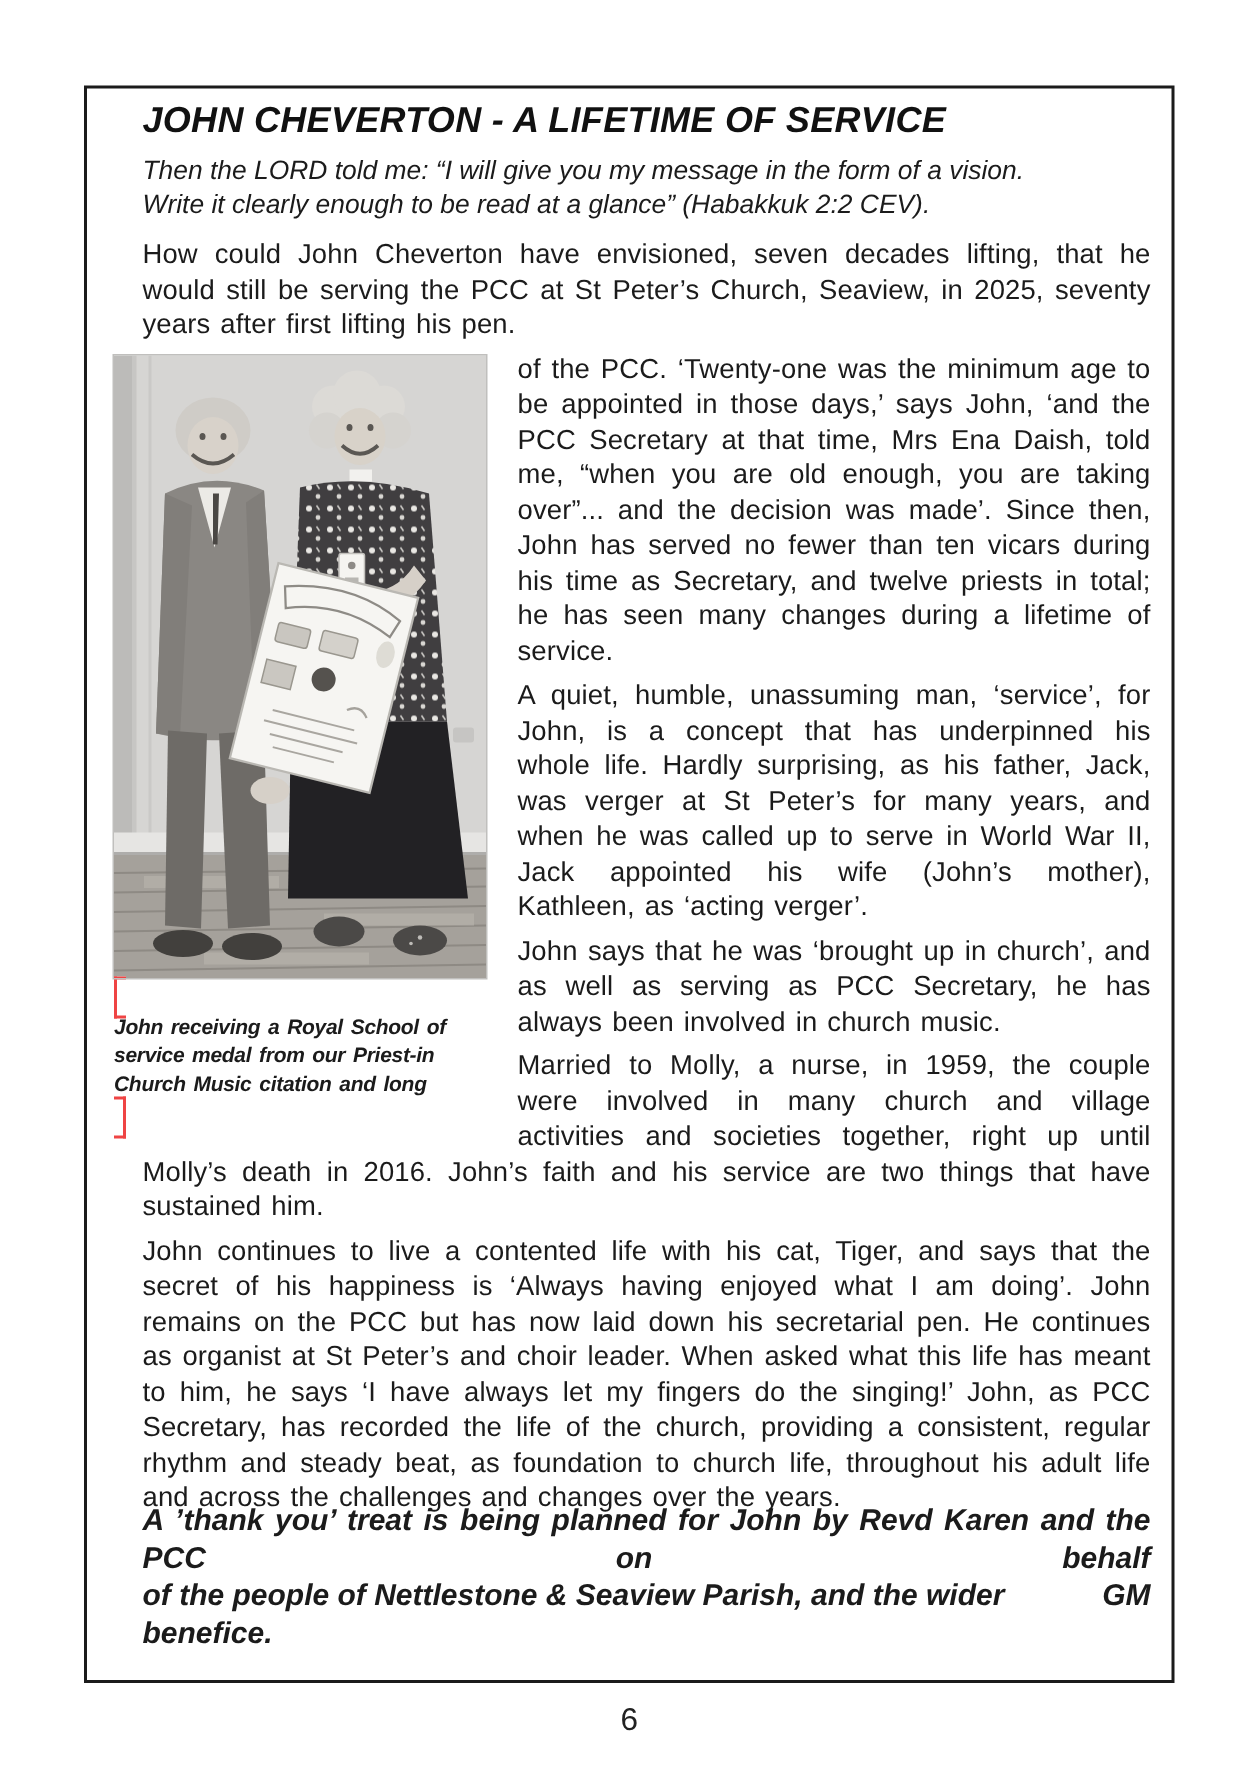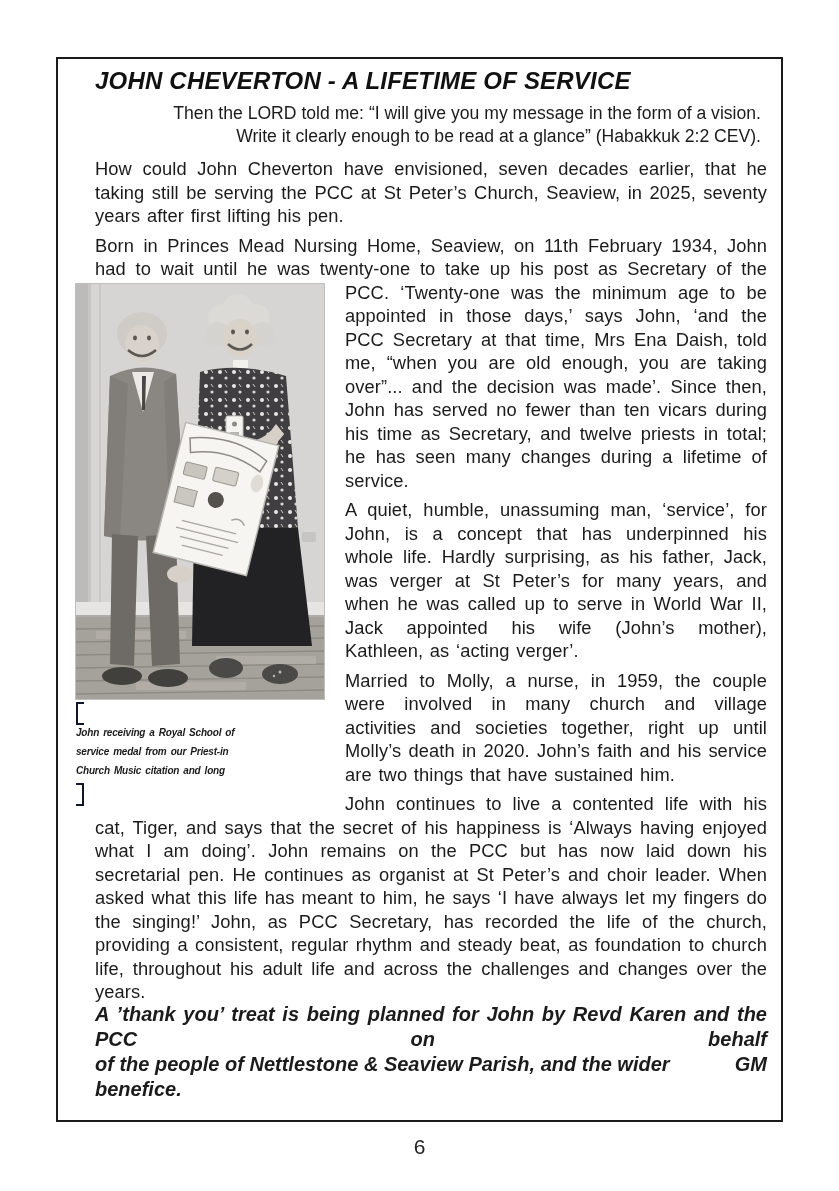--- a/index.html
+++ b/index.html
@@ -11,38 +11,38 @@
   .frame{
     position:absolute;left:56px;top:57px;width:727px;height:1065px;
     border:2px solid #1b1b1b;box-sizing:border-box;
     padding:6px 14px 0 37px;overflow:hidden;background:#fff;
   }
   .headline{
     margin:2px 0 7px 0;font-size:24px;font-weight:bold;font-style:italic;
     letter-spacing:.2px;color:#111;
   }
   .scripture{
-    margin:0 6px 9px 0;text-align:right;
+    margin:0 6px 9px 0;text-align:left;font-style:italic;
     font-size:17.6px;line-height:23px;font-weight:500;
   }
   .scripture span{display:block;}
   p.body{
     margin:0 0 6px 0;font-size:18.3px;line-height:23.5px;
     text-align:justify;word-spacing:1.5px;letter-spacing:.1px;
   }
   .figure{
     float:left;width:248px;margin:3px 21px 8px -19px;
   }
   .photo{
     width:248px;height:415px;display:block;background:#d6d5d3;
     outline:1px solid #c0bfbd;
   }
   .caption{
-    margin-top:3px;border:2px solid #0f172a;padding:4px 6px;
-    font-weight:bold;font-style:italic;font-size:10px;line-height:19px;
+    margin-top:3px;border:2px solid #ef4444;padding:4px 6px;
+    font-weight:bold;font-style:italic;font-size:14px;line-height:19px;
     letter-spacing:-.2px;overflow:hidden;background:#fff;
   }
   .caption span{display:block;white-space:nowrap;}
   .footer{
     position:absolute;left:37px;right:14px;bottom:18px;margin:0;
     font-weight:bold;font-style:italic;font-size:20px;line-height:25px;
   }
   .footer .l1{display:block;text-align:justify;text-align-last:justify;}
   .footer .l2row{display:flex;justify-content:space-between;}
   .footer .gm{}
@@ -56,24 +56,23 @@
 
 <div class="frame">
 
   <h1 class="headline">JOHN CHEVERTON - A LIFETIME OF SERVICE</h1>
 
   <div class="scripture">
     <span>Then the LORD told me: “I will give you my message in the form of a vision.</span>
     <span>Write it clearly enough to be read at a glance” (Habakkuk 2:2 CEV).</span>
   </div>
 
-  <p class="body">How could John Cheverton have envisioned, seven decades earlier, that he taking still be serving the PCC at St Peter’s Church, Seaview, in 2025, seventy years after first lifting his pen.</p>
+  <p class="body">How could John Cheverton have envisioned, seven decades lifting, that he would still be serving the PCC at St Peter’s Church, Seaview, in 2025, seventy years after first lifting his pen.</p>
 
   <p class="body">
-    <span>Born in Princes Mead Nursing Home, Seaview, on 11th February 1934, John had to wait until he was twenty-one to take up his post as Secretary</span>
     <span class="figure">
       <svg class="photo" viewBox="0 0 248 415" xmlns="http://www.w3.org/2000/svg" aria-hidden="true">
 
         <rect x="0" y="0" width="248" height="415" fill="#d6d5d3"></rect>
         <rect x="0" y="0" width="12" height="340" fill="#bcbbb9"></rect>
         <rect x="12" y="0" width="3" height="340" fill="#c7c6c4"></rect>
         <line x1="24" y1="0" x2="24" y2="330" stroke="#cac9c7" stroke-width="2"></line>
 
         <rect x="0" y="318" width="248" height="14" fill="#e6e5e3"></rect>
         <line x1="0" y1="332" x2="248" y2="332" stroke="#aeadab" stroke-width="2"></line>
@@ -171,21 +170,22 @@
       <span class="caption">
         <span>John receiving a Royal School of</span>
         <span>service medal from our Priest-in</span>
         <span>Church Music citation and long</span>
       </span>
     </span>
     <span>of the PCC. ‘Twenty-one was the minimum age to be appointed in those days,’ says John, ‘and the PCC Secretary at that time, Mrs Ena Daish, told me, “when you are old enough, you are taking over”... and the decision was made’. Since then, John has served no fewer than ten vicars during his time as Secretary, and twelve priests in total; he has seen many changes during a lifetime of service.</span>
   </p>
 
   <p class="body">A quiet, humble, unassuming man, ‘service’, for John, is a concept that has underpinned his whole life. Hardly surprising, as his father, Jack, was verger at St Peter’s for many years, and when he was called up to serve in World War II, Jack appointed his wife (John’s mother), Kathleen, as ‘acting verger’.</p>
-  <p class="body">Married to Molly, a nurse, in 1959, the couple were involved in many church and village activities and societies together, right up until Molly’s death in 2020. John’s faith and his service are two things that have sustained him.</p>
+  <p class="body">John says that he was ‘brought up in church’, and as well as serving as PCC Secretary, he has always been involved in church music.</p>
+  <p class="body">Married to Molly, a nurse, in 1959, the couple were involved in many church and village activities and societies together, right up until Molly’s death in 2016. John’s faith and his service are two things that have sustained him.</p>
   <p class="body">John continues to live a contented life with his cat, Tiger, and says that the secret of his happiness is ‘Always having enjoyed what I am doing’. John remains on the PCC but has now laid down his secretarial pen. He continues as organist at St Peter’s and choir leader. When asked what this life has meant to him, he says ‘I have always let my fingers do the singing!’ John, as PCC Secretary, has recorded the life of the church, providing a consistent, regular rhythm and steady beat, as foundation to church life, throughout his adult life and across the challenges and changes over the years.</p>
 
   <p class="footer">
     <span class="l1">A ’thank you’ treat is being planned for John by Revd Karen and the PCC on behalf</span>
     <span class="l2row">
       <span>of the people of Nettlestone &amp; Seaview Parish, and the wider benefice.</span>
       <span class="gm">GM</span>
     </span>
   </p>
 

